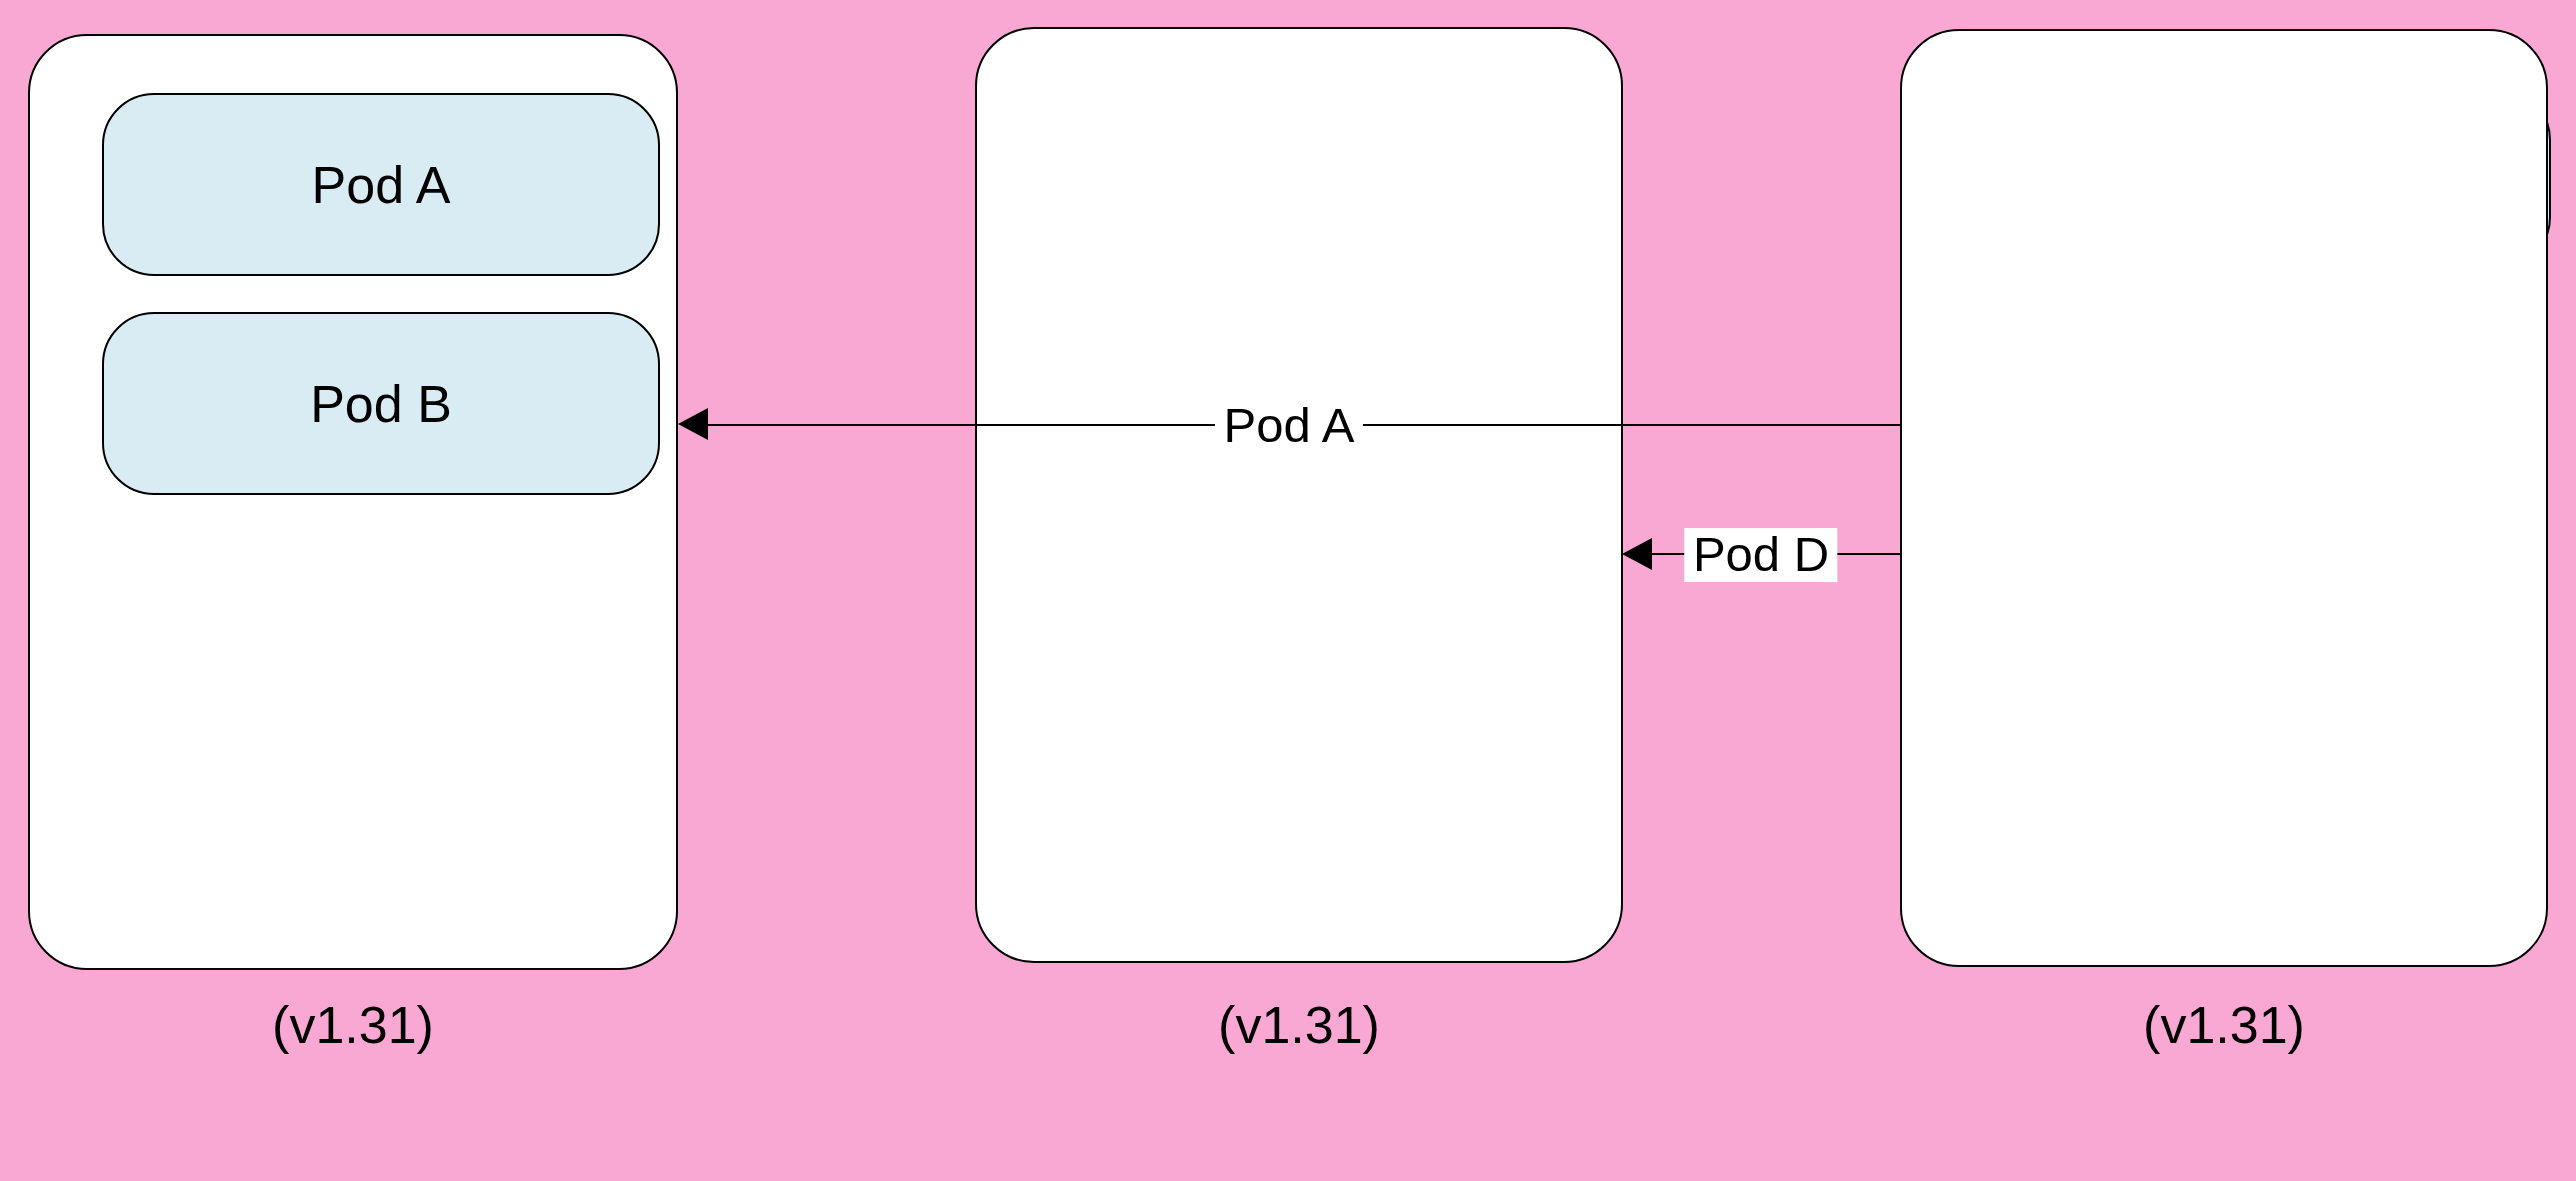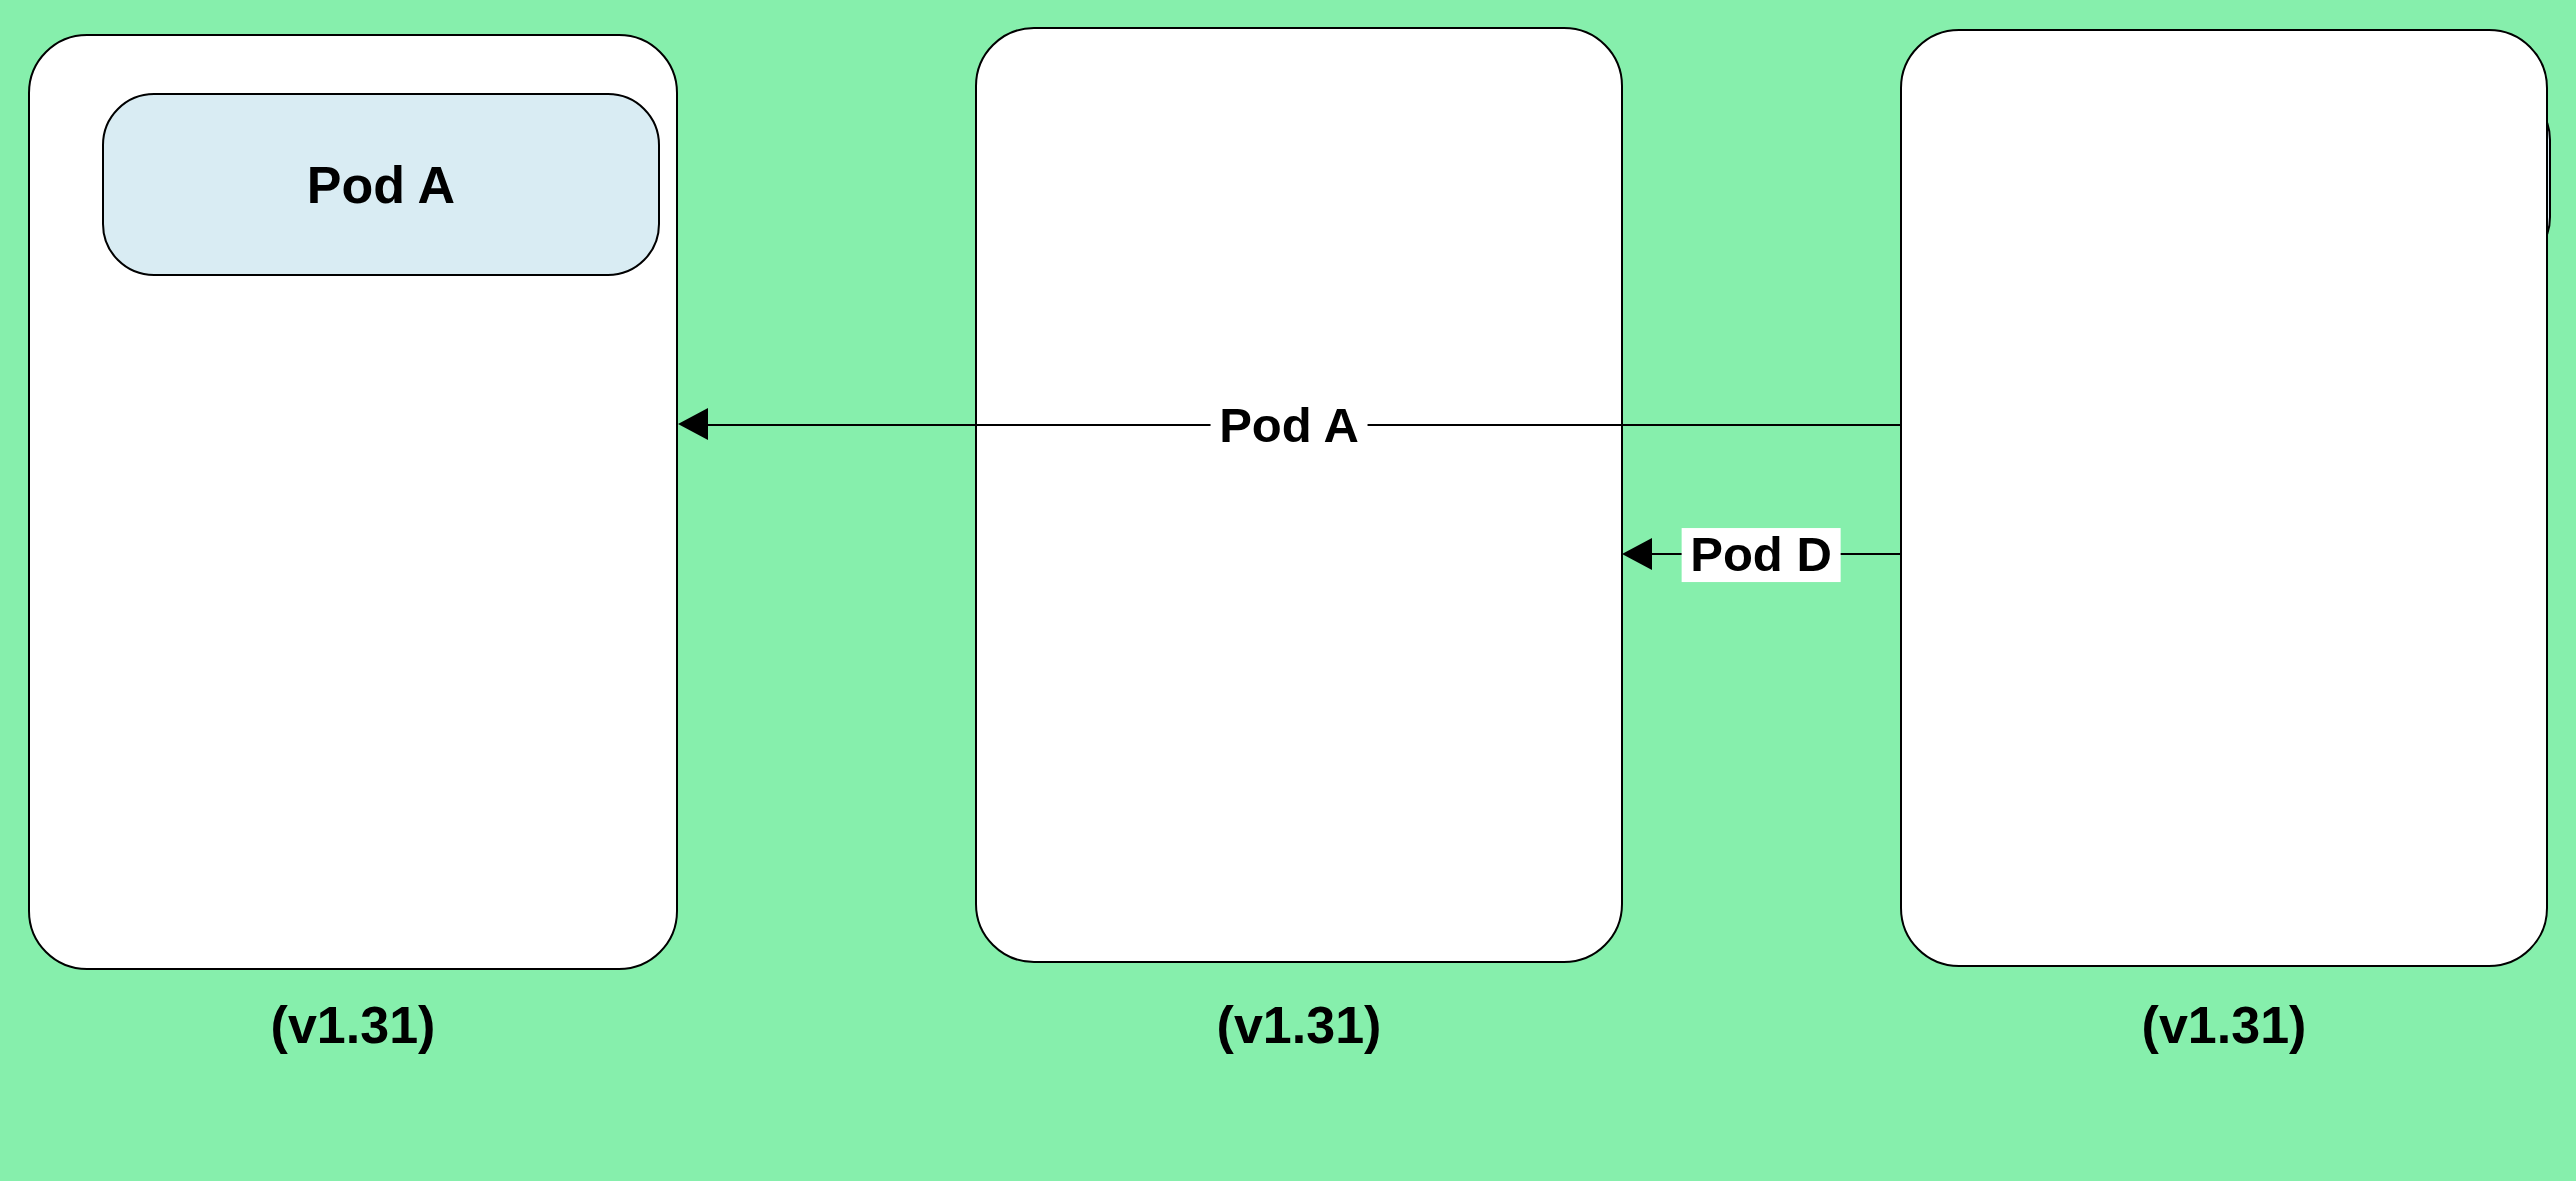--- a/index.html
+++ b/index.html
@@ -4,25 +4,24 @@
 <style>
   html, body {
     margin: 0;
     padding: 0;
     background: #ffffff;
   }
   #canvas {
     position: relative;
     width: 2576px;
     height: 1181px;
-    background: #86efac;
+    background: #f9a8d4;
     font-family: "Liberation Sans", sans-serif;
     color: #000000;
     overflow: hidden;
-    font-weight: bold;
   }
 
   
   .node-box {
     position: absolute;
     background: #ffffff;
     border: 2.5px solid #000000;
     border-radius: 59px;
     box-sizing: border-box;
   }
@@ -95,20 +94,23 @@
 </style>
 </head>
 <body>
 
 <div id="canvas">
 
   <div id="node1-box" class="node-box">
     <div id="pod-a" class="pod">
       <span>Pod A</span>
     </div>
+    <div id="pod-b" class="pod">
+      <span>Pod B</span>
+    </div>
   </div>
 
   <div id="node2-box" class="node-box">
     <div id="pod-d" class="pod">
       <span>Pod D</span>
     </div>
   </div>
 
   <div id="surge-box" class="node-box"></div>
 

